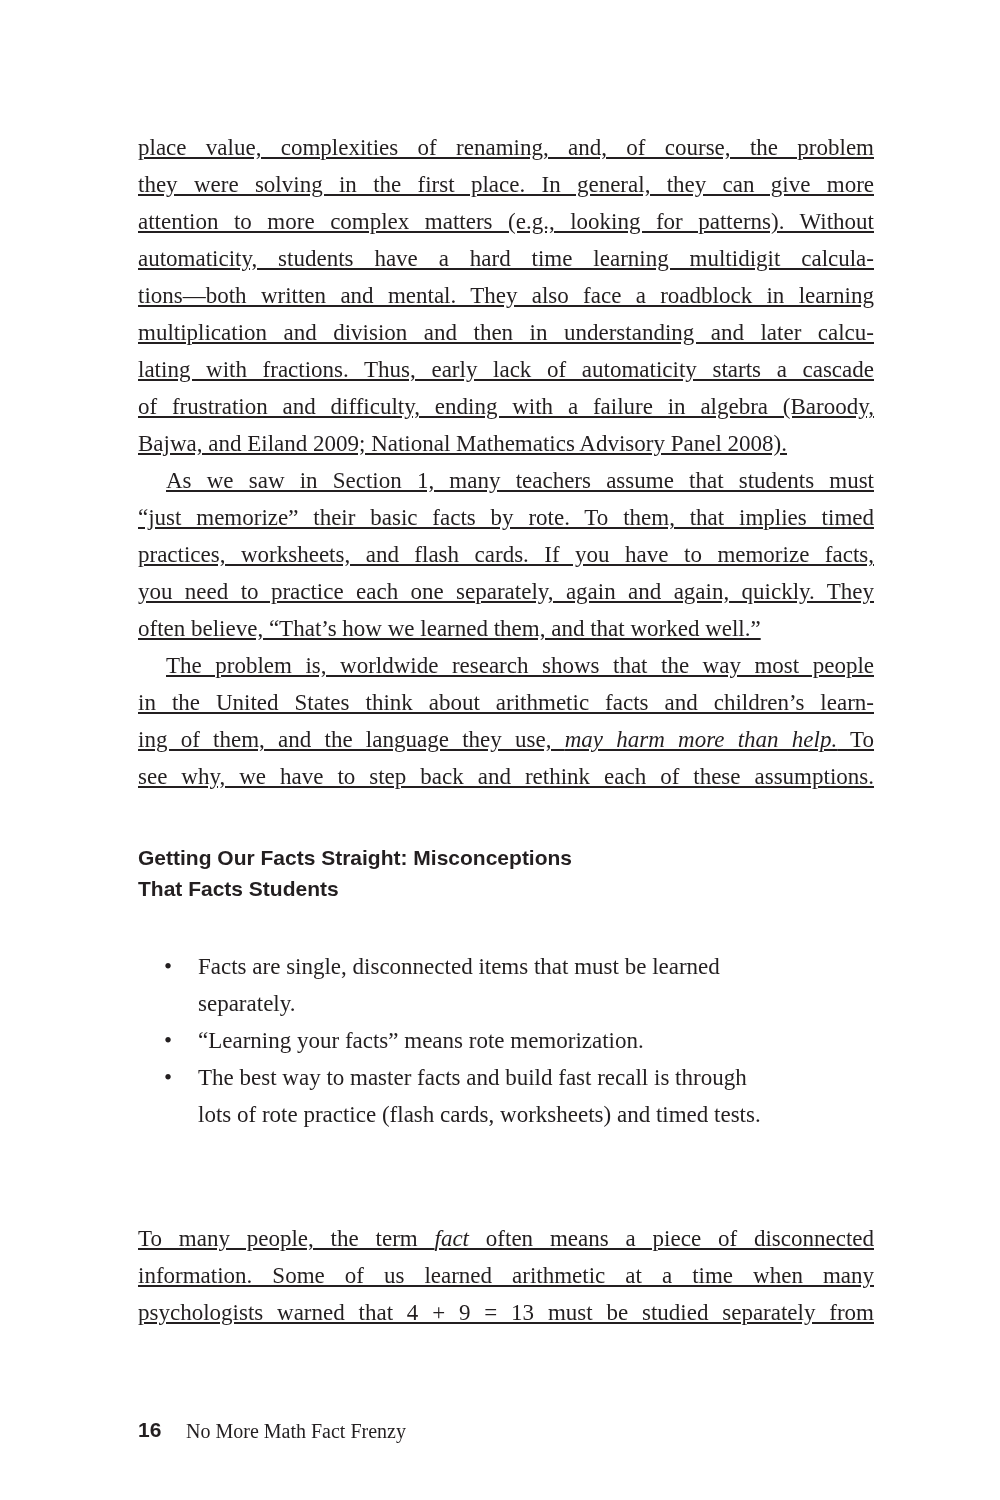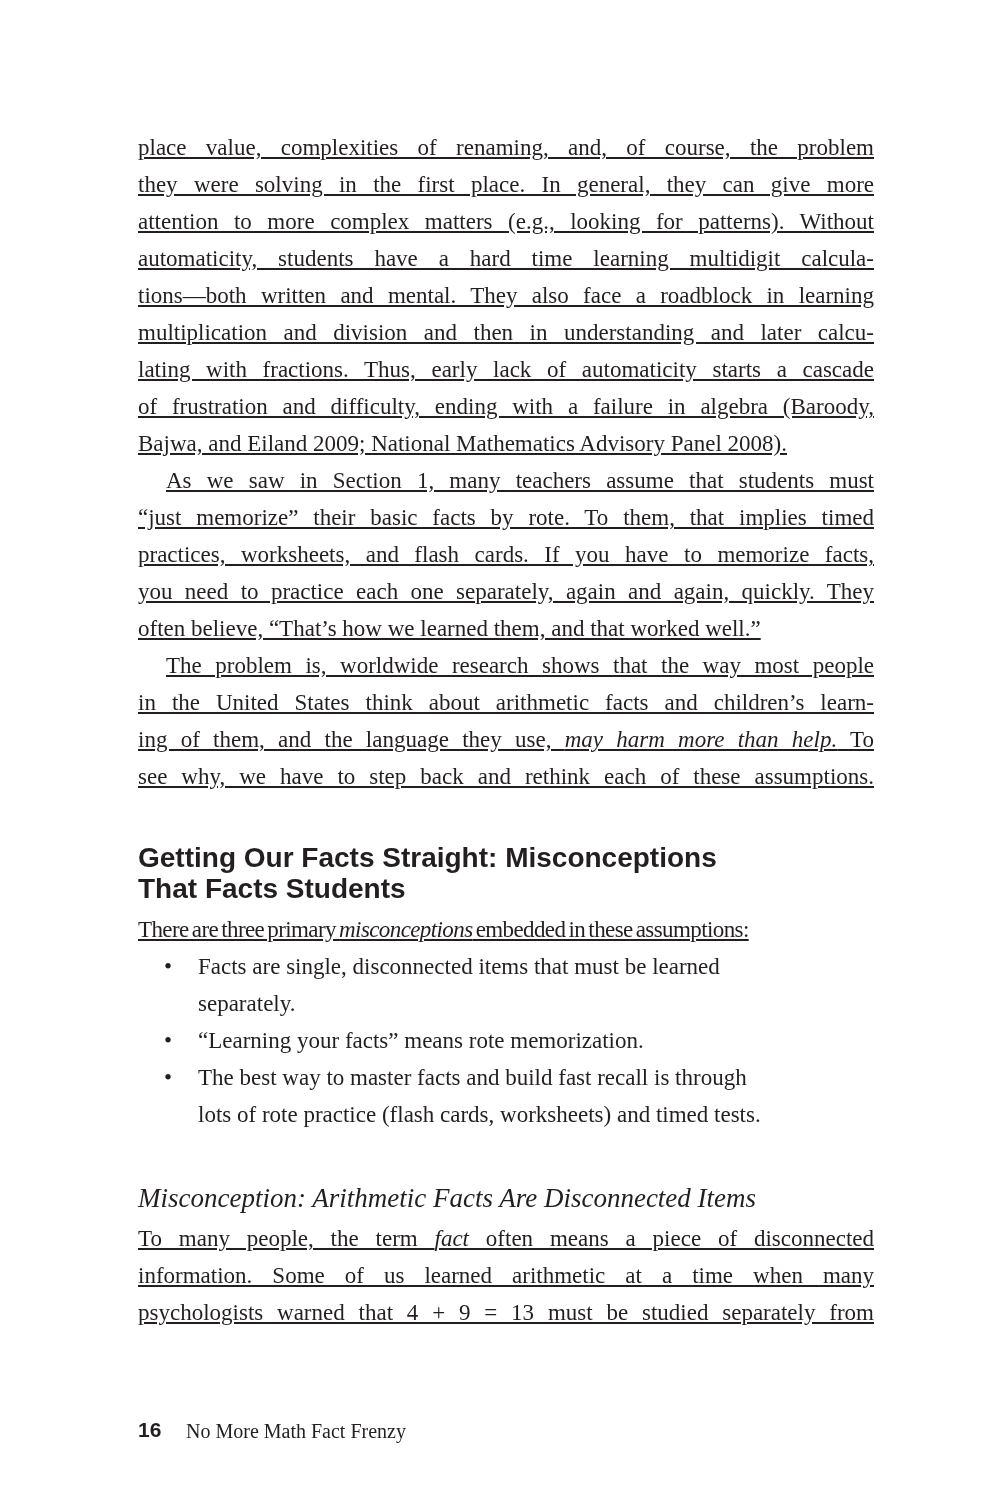--- a/index.html
+++ b/index.html
@@ -9,21 +9,21 @@
     position: absolute; left: 138px; width: 736px;
     font-family: "Liberation Serif", "DejaVu Serif", serif;
     font-size: 23px; line-height: 30px; white-space: nowrap;
     text-align: justify; text-align-last: justify; text-decoration: underline;
   }
   .line.last { text-align-last: left; }
   .line.indent { left: 166px; width: 708px; }
   .heading {
     position: absolute; left: 138px;
     font-family: "Liberation Sans", "DejaVu Sans", sans-serif;
-    font-weight: bold; font-size: 28px; line-height: 30px; white-space: nowrap; color: #231f20;
+    font-weight: bold; font-size: 21px; line-height: 30px; white-space: nowrap; color: #231f20;
   }
   .subhead {
     position: absolute; left: 138px;
     font-family: "Liberation Serif", "DejaVu Serif", serif;
     font-style: italic; font-size: 27px; line-height: 32px; white-space: nowrap;
   }
   .bullet { position: absolute; left: 164px; font-family: "Liberation Serif", serif; font-size: 23px; line-height: 30px; }
   .bline { position: absolute; left: 198px; font-family: "Liberation Serif", "DejaVu Serif", serif; font-size: 23px; line-height: 30px; white-space: nowrap; }
   em { font-style: italic; }
   .footer-num { position: absolute; left: 138px; top: 1417px; font-family: Liberation Sans, sans-serif; font-weight: bold; font-size: 21px; line-height: 26px; }
@@ -59,36 +59,34 @@
     <div class="line" style="top:688px">in the United States think about arithmetic facts and children’s learn-</div>
     <div class="line" style="top:725px"><span>ing of them, and the language they use, </span><em>may harm more than help.</em><span> To</span></div>
     <div class="line" style="top:762px">see why, we have to step back and rethink each of these assumptions.</div>
   </div>
 
   <div>
     <div class="heading" style="top:843px">Getting Our Facts Straight: Misconceptions</div>
     <div class="heading" style="top:874px">That Facts Students</div>
   </div>
 
-  <div class="line last" style="top:915px; letter-spacing:-0.6px; word-spacing:-2px;"><span>There are three primary </span><em>misconceptions</em><span> embedded in these assumptions:</span></div>
 
   <div>
     <span class="bullet" style="top:952px">•</span>
     <div class="bline" style="top:952px">Facts are single, disconnected items that must be learned</div>
     <div class="bline" style="top:989px">separately.</div>
 
     <span class="bullet" style="top:1026px">•</span>
     <div class="bline" style="top:1026px">“Learning your facts” means rote memorization.</div>
 
     <span class="bullet" style="top:1063px">•</span>
     <div class="bline" style="top:1063px">The best way to master facts and build fast recall is through</div>
     <div class="bline" style="top:1100px">lots of rote practice (flash cards, worksheets) and timed tests.</div>
   </div>
 
-  <div class="subhead" style="top:1182px">Misconception: Arithmetic Facts Are Disconnected Items</div>
 
   <div>
     <div class="line" style="top:1224px"><span>To many people, the term </span><em>fact</em><span> often means a piece of disconnected</span></div>
     <div class="line" style="top:1261px">information. Some of us learned arithmetic at a time when many</div>
     <div class="line" style="top:1298px">psychologists warned that 4 + 9 = 13 must be studied separately from</div>
   </div>
 
   <div>
     <span class="footer-num">16</span>
     <span class="footer-title">No More Math Fact Frenzy</span>

